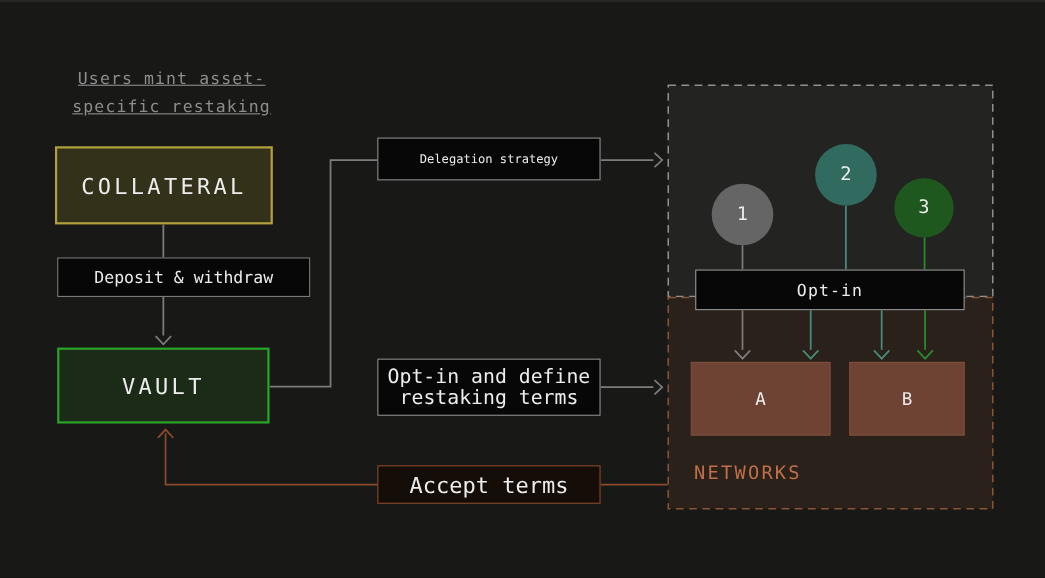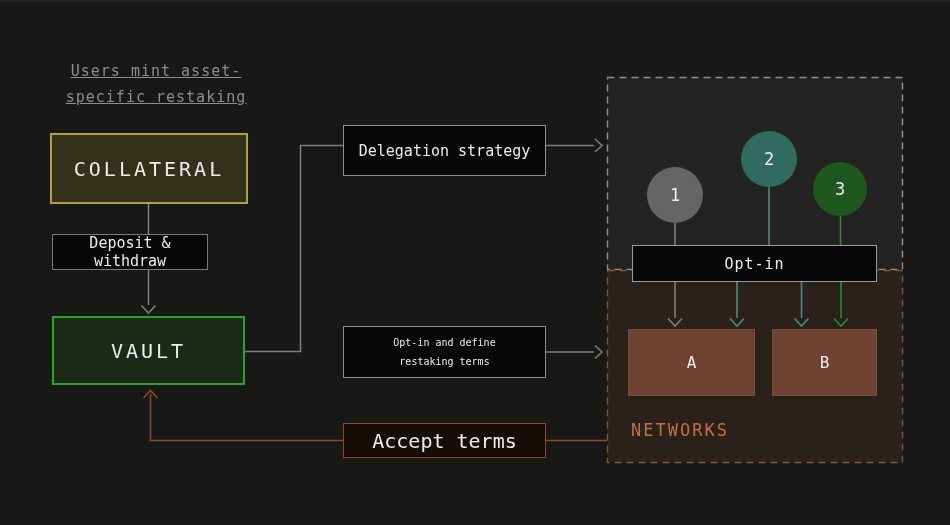--- a/index.html
+++ b/index.html
@@ -27,36 +27,36 @@
   .node{
     position:absolute;display:flex;align-items:center;justify-content:center;
     color:var(--text);z-index:3;text-align:center;
   }
   .node-collateral{
     left:50px;top:131px;width:198px;height:71px;
     background:var(--collateral-fill);border:2px solid var(--collateral-border);
     font-size:20px;letter-spacing:3px;justify-content:center;
   }
   .node-deposit{
-    left:52px;top:232px;width:156px;height:36px;
+    left:52px;top:232px;width:230px;height:36px;
     background:var(--node-fill-black);border:1.5px solid #7a7a7a;font-size:15px;
   }
   .node-vault{
     left:52px;top:314px;width:193px;height:69px;
     background:var(--vault-fill);border:2.5px solid var(--vault-border);
     font-size:20px;letter-spacing:3px;
   }
   .node-delegation{
-    left:343px;top:123px;width:203px;height:51px;
-    background:var(--node-fill-black);border:1.5px solid var(--node-border-gray);font-size:15px;
+    left:343px;top:123px;width:203px;height:39px;
+    background:var(--node-fill-black);border:1.5px solid var(--node-border-gray);font-size:11px;
   }
   .node-restaking{
     left:343px;top:324px;width:203px;height:52px;
     background:var(--node-fill-black);border:1.5px solid var(--node-border-gray);
-    font-size:10px;line-height:19px;flex-direction:column;
+    font-size:18px;line-height:19px;flex-direction:column;
   }
   .node-accept{
     left:343px;top:421px;width:203px;height:35px;
     background:var(--accept-fill);border:1.5px solid var(--accept-border);font-size:20px;
   }
   .node-optin{
     left:632px;top:243px;width:245px;height:37px;
     background:var(--node-fill-black);border:1.5px solid #9a9a9a;
     font-size:15px;letter-spacing:1px;
   }

